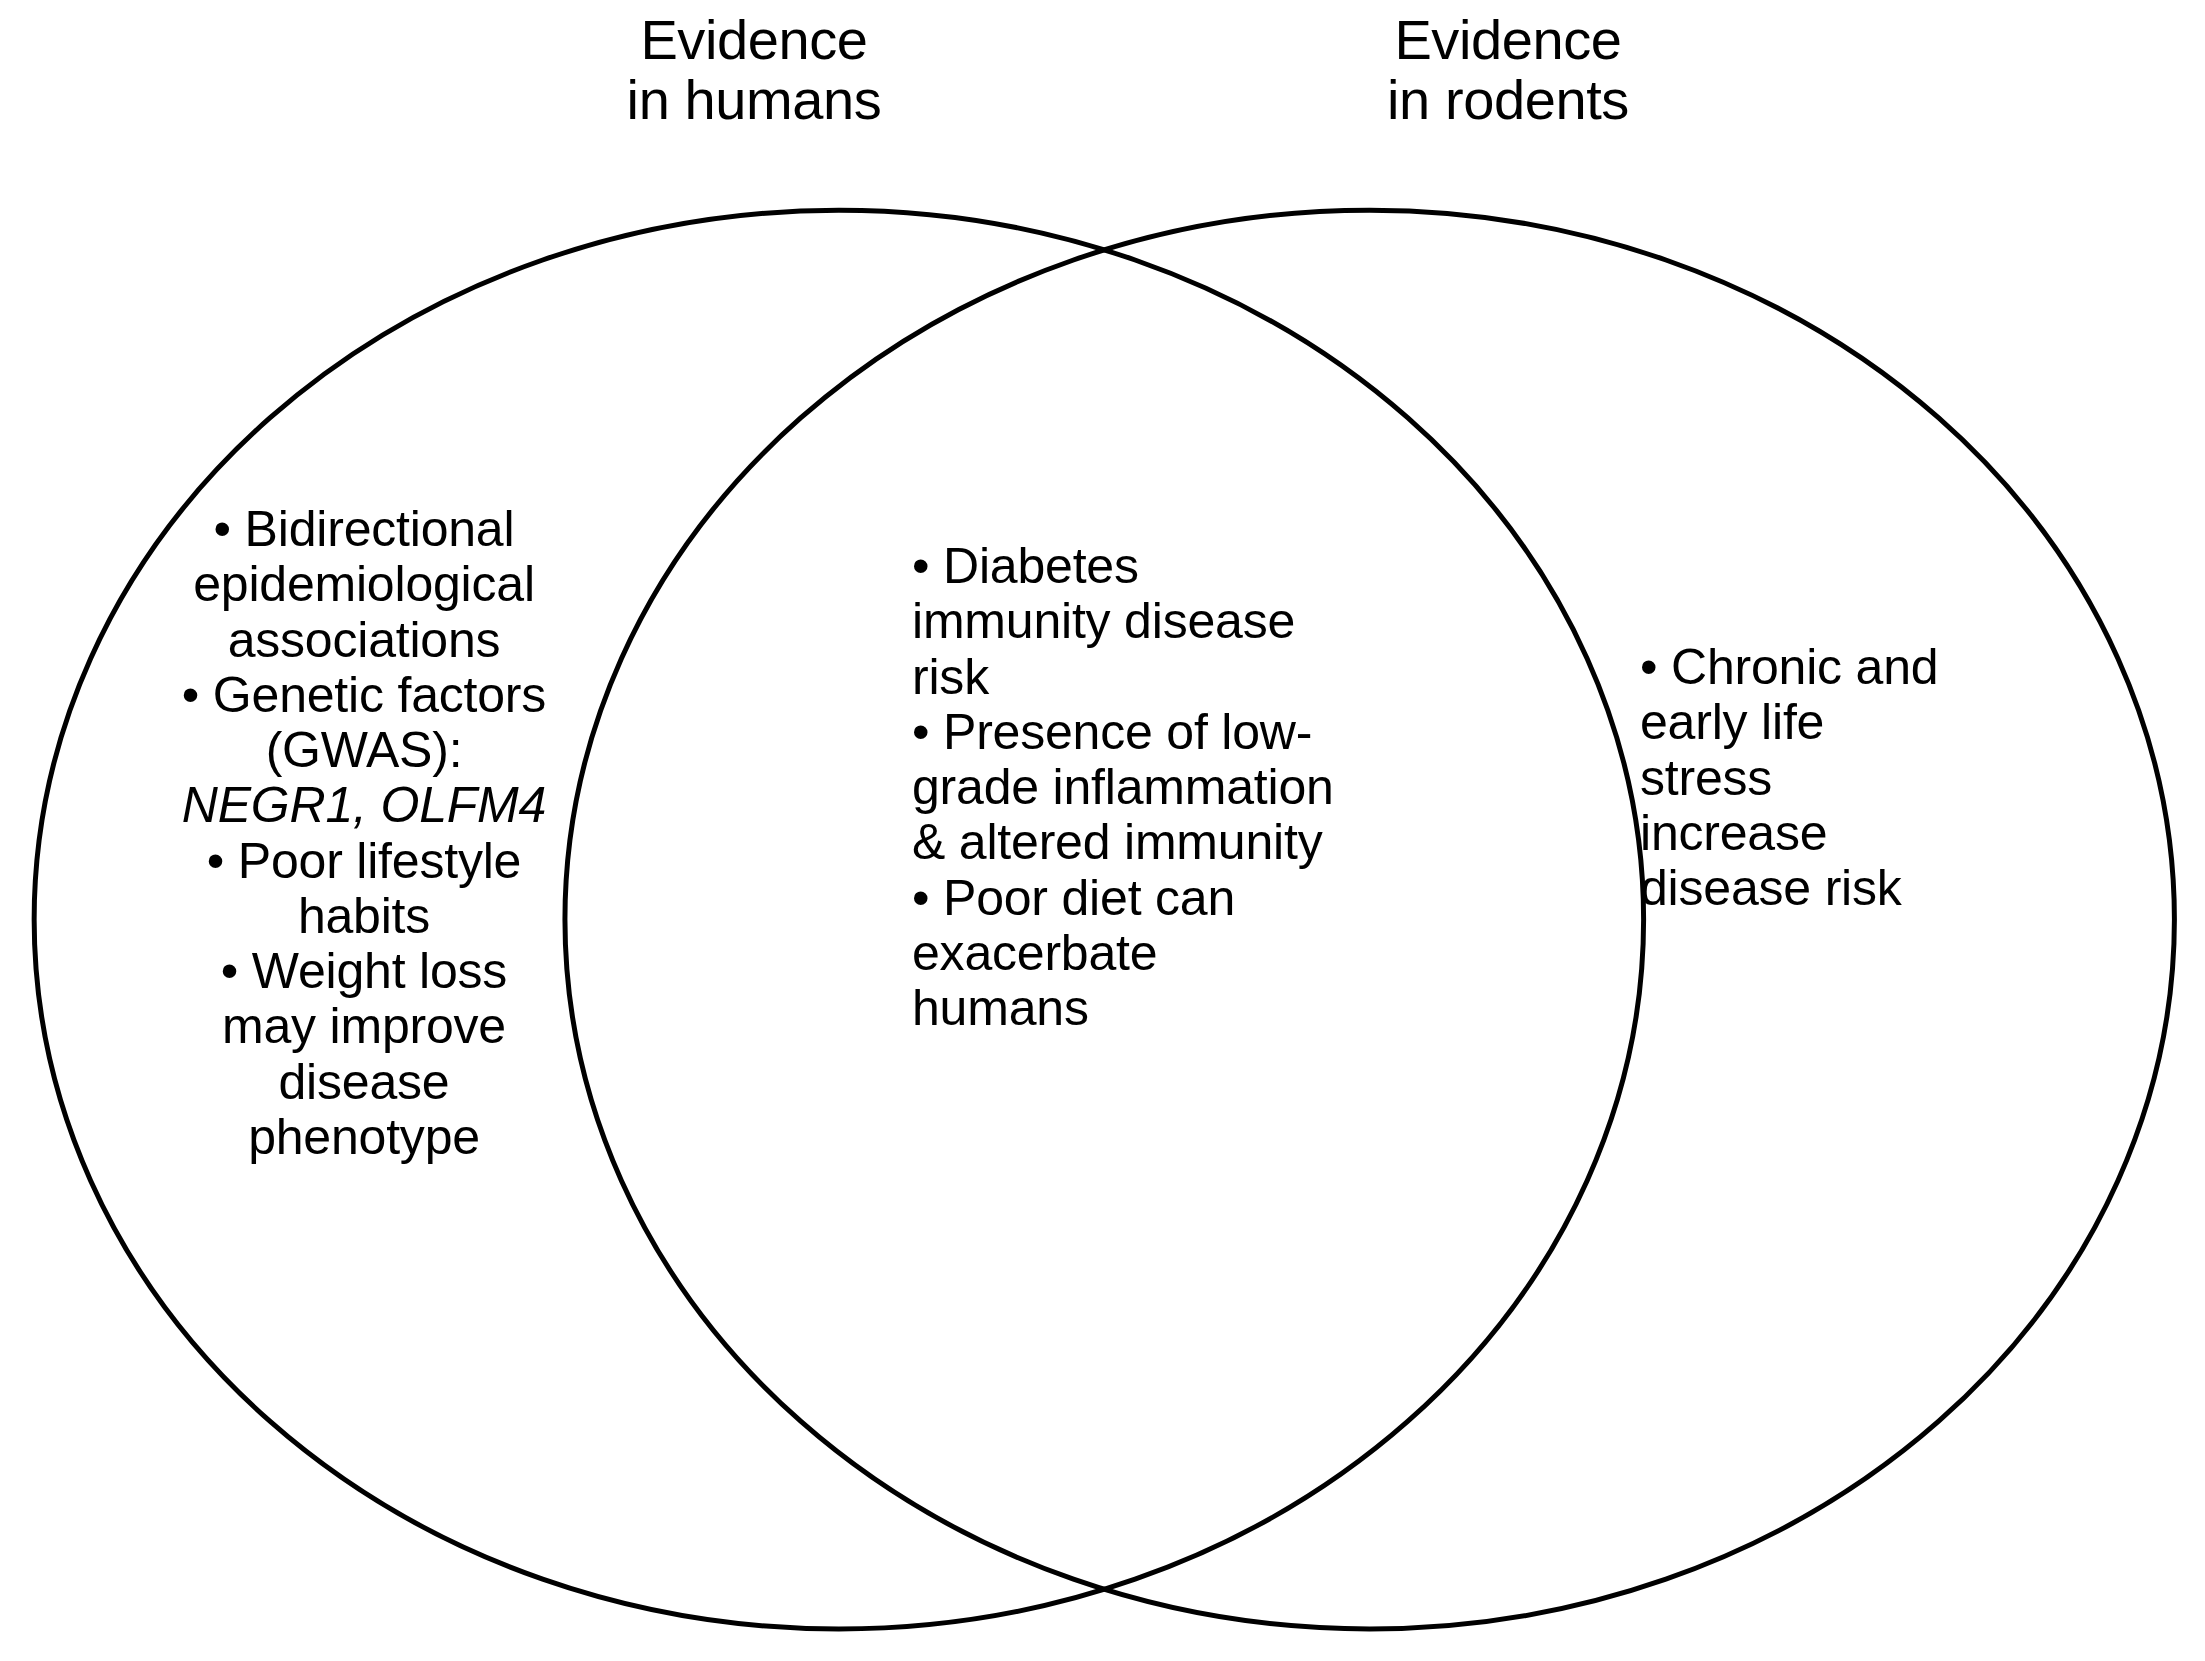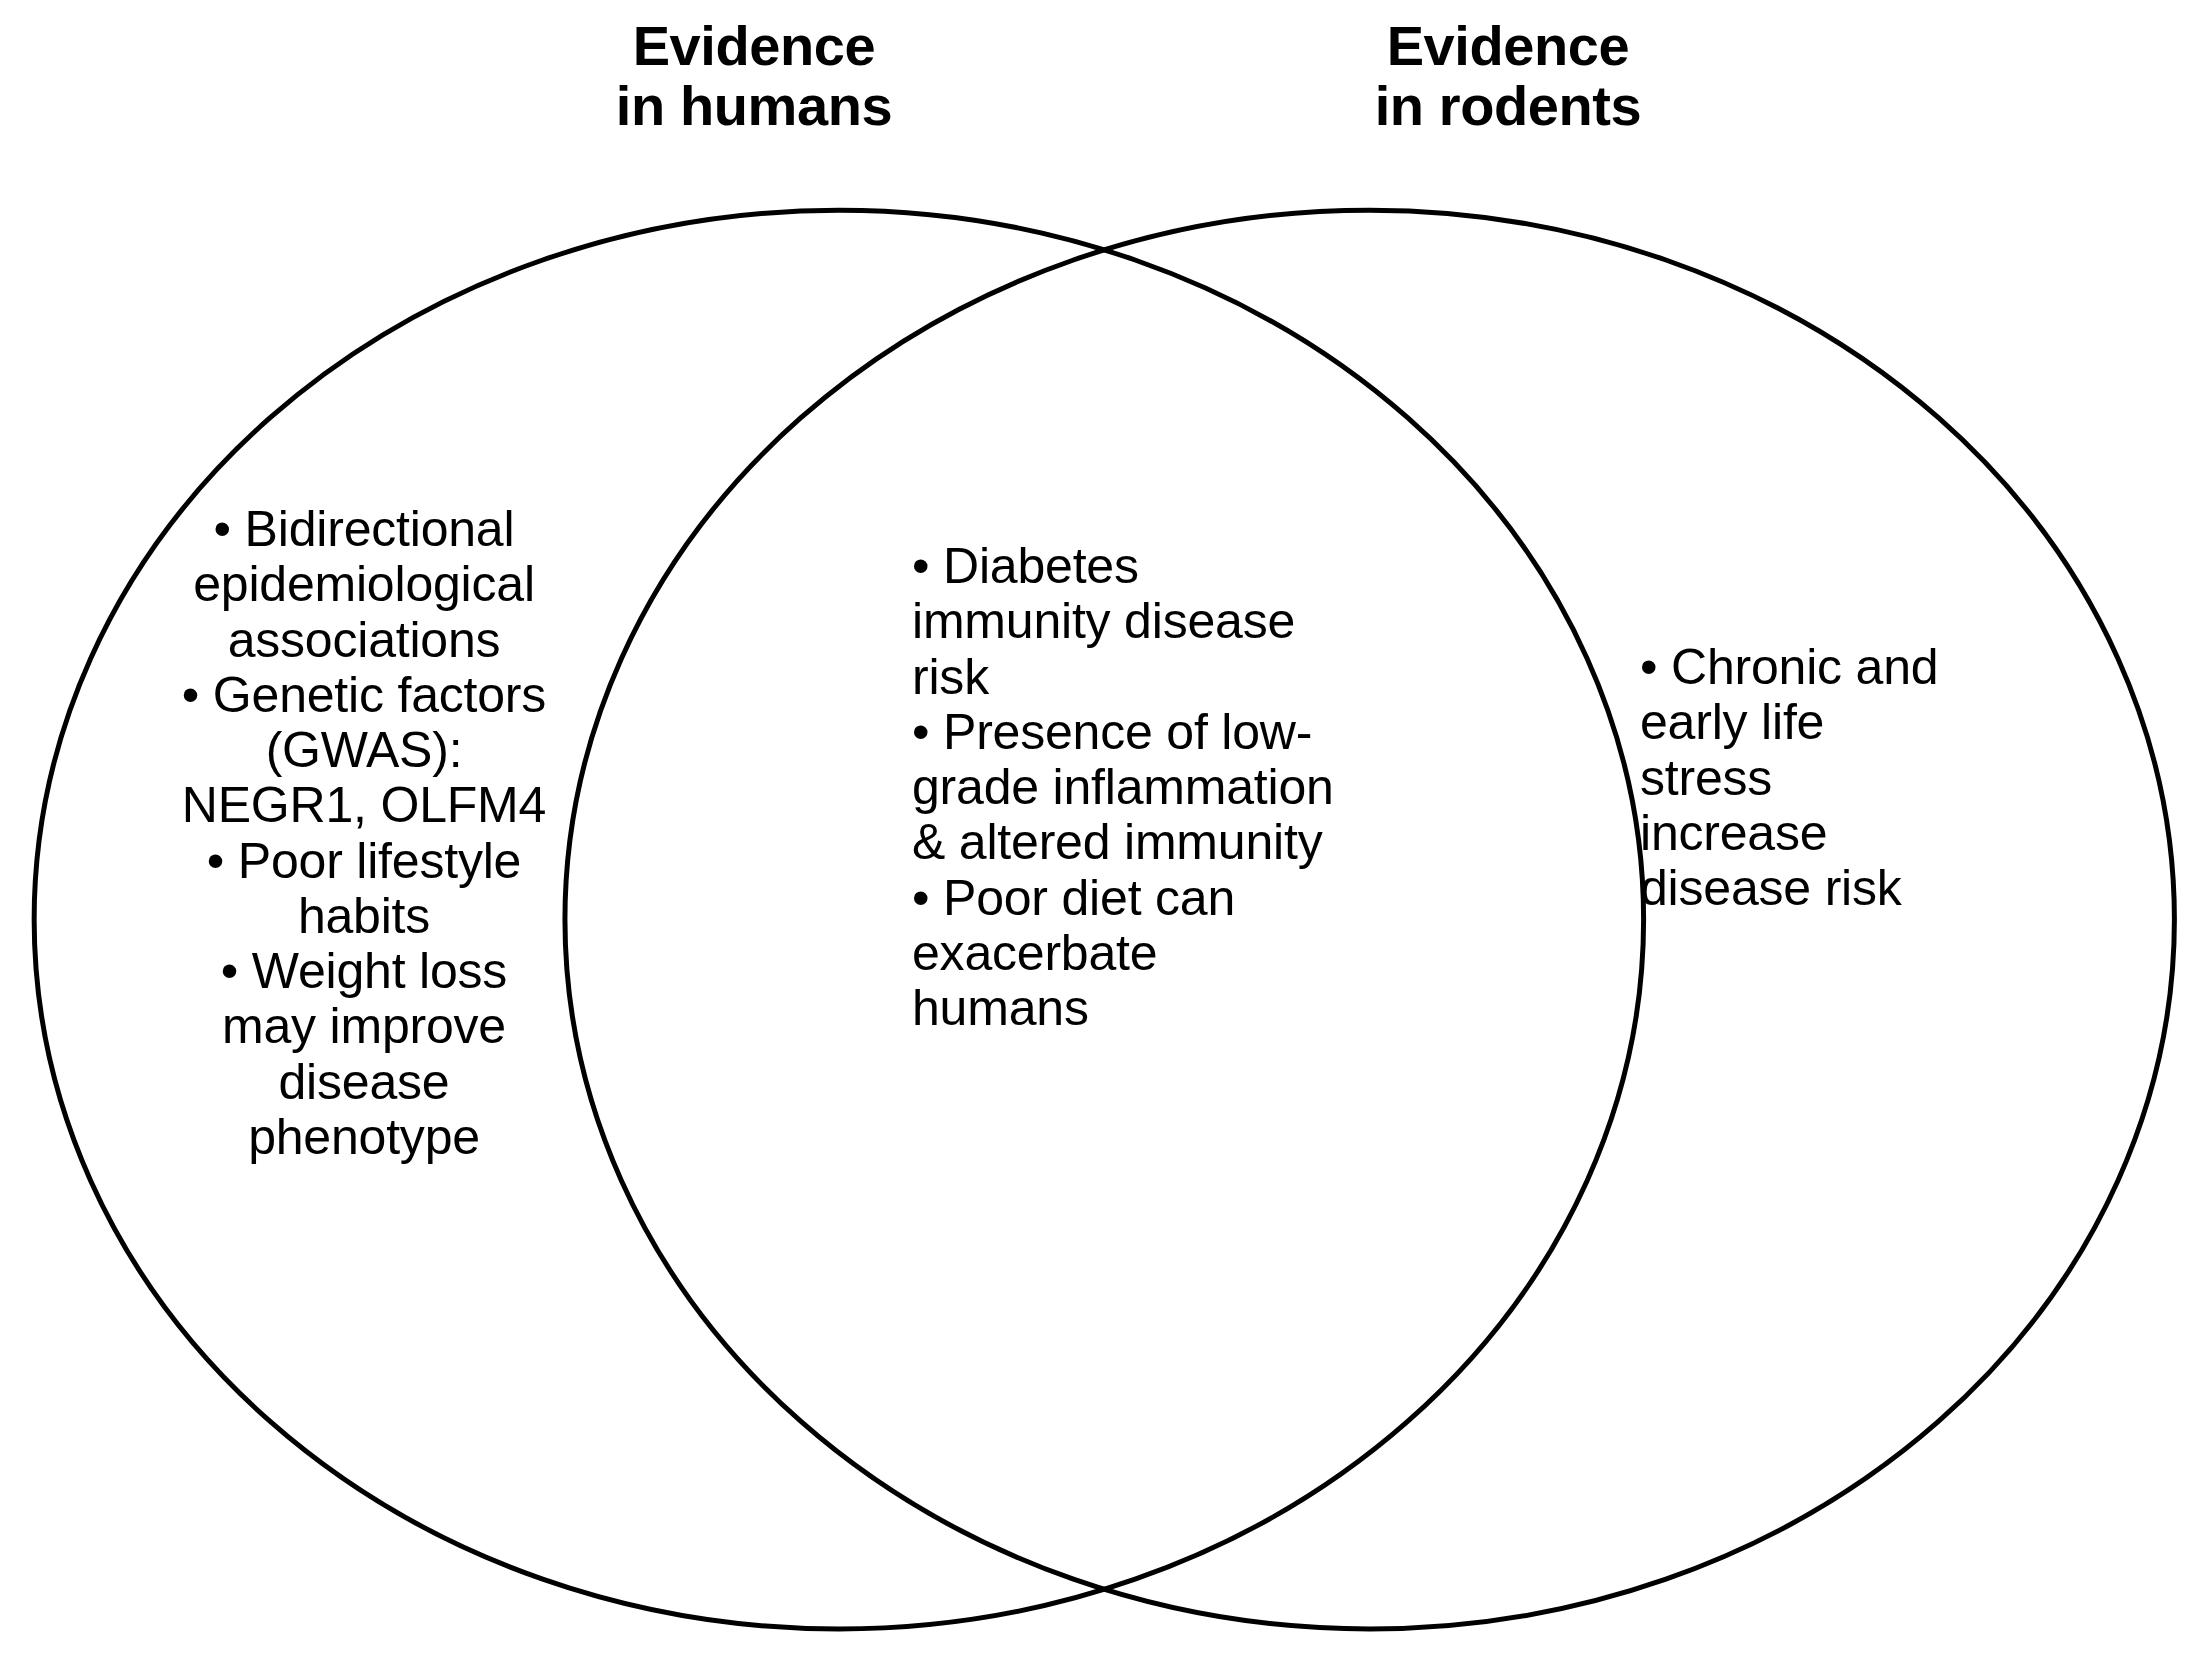--- a/index.html
+++ b/index.html
@@ -23,27 +23,26 @@
     position: absolute;
     left: 0;
     top: 0;
     width: 2205px;
     height: 1662px;
   }
 
   
   .venn-header {
     position: absolute;
-    font-weight: bold;
+    font-weight: normal;
     font-size: 56px;
     line-height: 1.08;
     text-align: center;
     letter-spacing: -0.4px;
     white-space: pre-line;
-    margin-top: 6px;
   }
   #header-humans {
     left: 562px;
     top: 10px;
     width: 384px;
   }
   #header-rodents {
     left: 1316px;
     top: 10px;
     width: 384px;
@@ -56,20 +55,21 @@
     line-height: 1.105;
     font-weight: 400;
     letter-spacing: -0.2px;
   }
   .region-list .bullet-item {
     margin: 0;
     padding: 0;
     text-indent: 0;
   }
   .region-list .gene {
+    font-style: italic;
   }
 
   #list-humans-only {
     left: 170px;
     top: 502px;
     width: 388px;
     text-align: center;
   }
   #list-shared {
     left: 912px;

